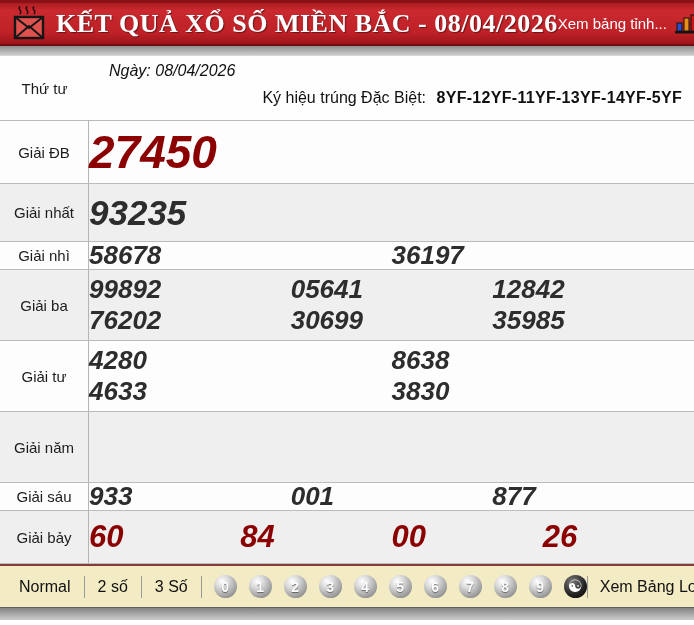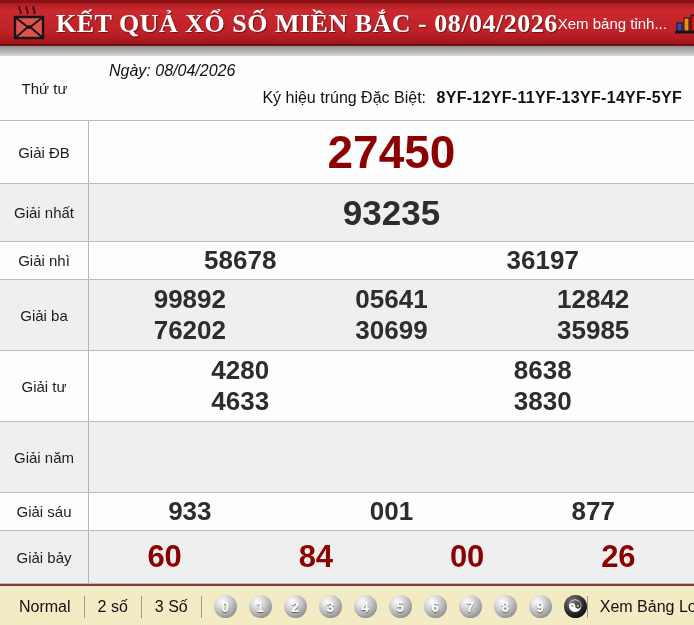--- a/index.html
+++ b/index.html
@@ -68,25 +68,26 @@
   .result-row.alt { background: #efefef; }
   .result-label {
     width: 89px; flex: 0 0 89px;
     border-right: 1px solid #b5b5b5;
     display: flex; align-items: center; justify-content: center;
     font-size: 15px; color: #1c1c1c;
   }
   .result-values { flex: 1; display: flex; flex-direction: column; justify-content: center; }
   .value-line { display: flex; align-items: center; }
   .value-cell {
-    flex: 1; text-align: center;
+    flex: 1; 
     font-weight: bold; font-size: 26px; color: #2d2d2d;
     font-stretch: condensed;
-  }
-  .row-normal { height: 38px; }
+    font-style: italic;
+  }
+  .row-normal { height: 28px; }
   .row-normal.two-line { height: 71px; }
   .row-special { height: 63px; }
   .row-special .value-cell { font-size: 46px; color: #8b0000; }
   .row-first { height: 58px; }
   .row-first .value-cell { font-size: 35px; }
   .row-seven { height: 53px; }
   .row-seven .value-cell { font-size: 31px; color: #8b0000; }
 
   
   .loto-bar {

